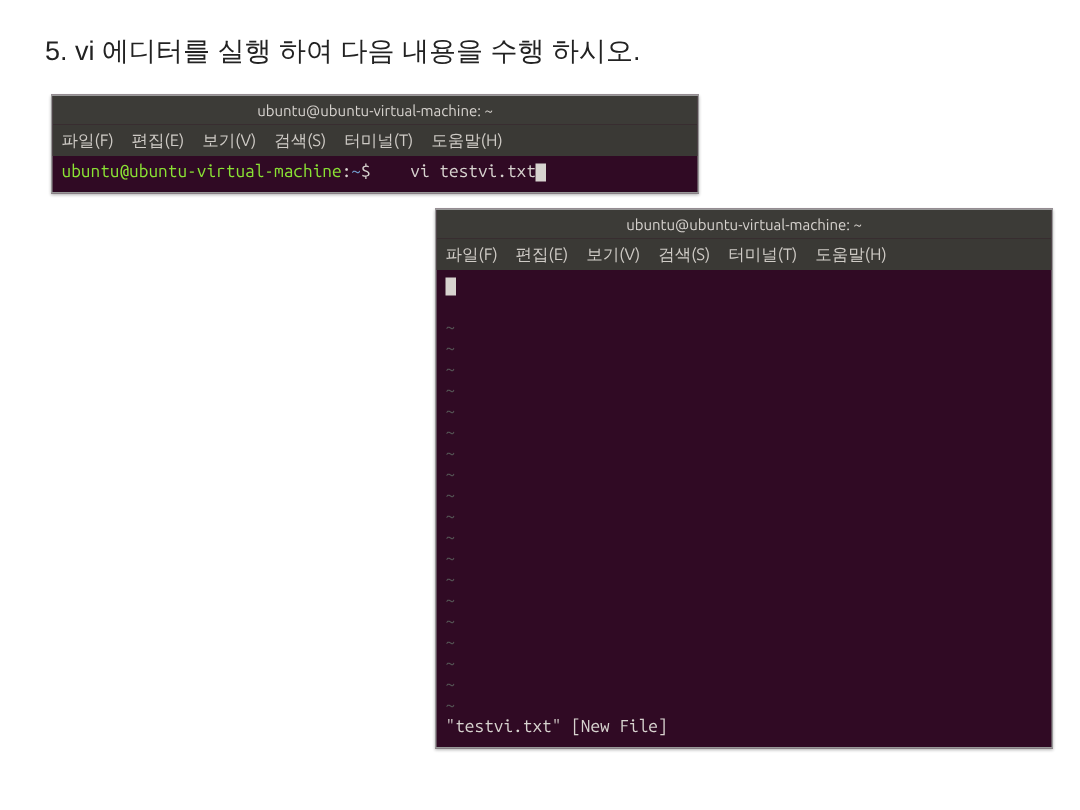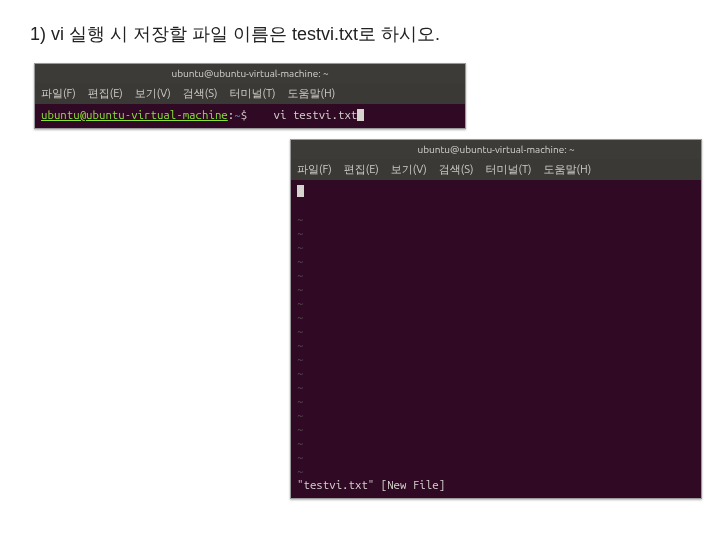--- a/index.html
+++ b/index.html
@@ -43,21 +43,21 @@
     white-space: nowrap;
   }
   .termbody {
     font-family: "Ubuntu Mono", "DejaVu Sans Mono", Consolas, monospace;
     font-size: 11.5px;
     line-height: 14px;
     padding: 4px 6px 6px 6px;
     color: #d7d3cf;
     white-space: pre;
   }
-  .prompt-user { color: #8ae234; text-decoration: underline; }
+  .prompt-user { color: #8ae234; }
   .prompt-sep  { color: #d7d3cf; }
   .prompt-path { color: #729fcf; }
   .typed       { color: #d7d3cf; margin-left: 20px; }
   .cursor {
     display: inline-block;
     width: 7px;
     height: 12px;
     background: #d7d3cf;
     vertical-align: text-bottom;
   }
@@ -74,21 +74,21 @@
     margin-top: 10px;
   }
   #term2 .termbody { min-height: 280px; position: relative; }
 </style>
 </head>
 <body>
 
 
 
 <div class="instructions">
-  <div>1) vi 실행 시  저장할 파일 이름은 testvi.txt로 하시오.</div>
+  <div>5. vi 에디터를 실행 하여 다음 내용을 수행 하시오.</div>
 </div>
 
 
 <div id="term1" class="terminal">
   <div class="titlebar">ubuntu@ubuntu-virtual-machine: ~</div>
   <div class="menubar">
     <span>파일(F)</span>
     <span>편집(E)</span>
     <span>보기(V)</span>
     <span>검색(S)</span>

